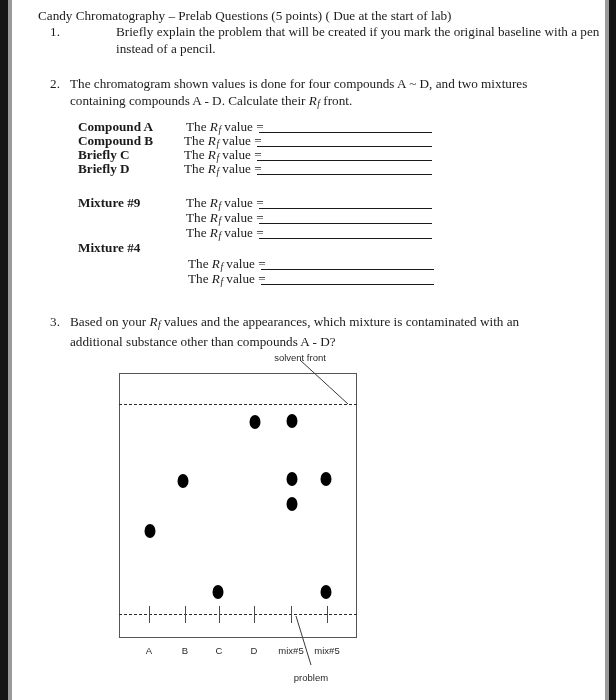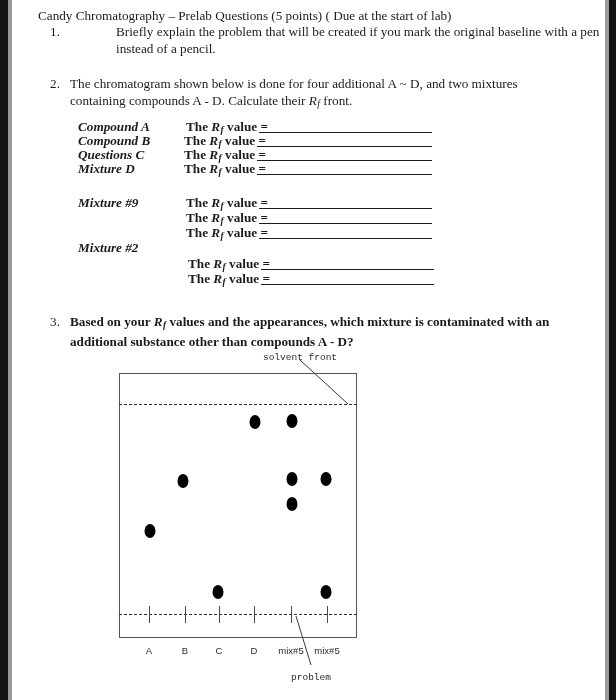--- a/index.html
+++ b/index.html
@@ -69,21 +69,21 @@
   #q1 { left: 0; top: 24px; }
   #q1 .q-num  { left: 46px; width: 14px; top: 0; }
   #q1 .q-body { left: 70px; top: 0; width: 510px; margin-left: 46px; }
 
   #q2 { left: 0; top: 76px; }
   #q2 .q-num  { left: 46px; width: 14px; top: 0; }
   #q2 .q-body { left: 70px; top: 0; width: 500px; }
 
   #q3 { left: 0; top: 314px; }
   #q3 .q-num  { left: 46px; width: 14px; top: 0; }
-  #q3 .q-body { left: 70px; top: 0; width: 500px; font-weight: bold; }
+  #q3 .q-body { left: 70px; top: 0; width: 500px; }
 
   .rf {
     font-style: italic;
     white-space: nowrap;
   }
   .rf sub {
     font-style: italic;
     font-size: 0.72em;
     vertical-align: -0.22em;
     margin-left: 0.5px;
@@ -100,25 +100,23 @@
     position: absolute;
     height: 17px;
     font-size: 13.2px;
     line-height: 17px;
     white-space: nowrap;
   }
   .ans-label {
     position: absolute;
     left: 78px;
     font-weight: bold;
-    font-style: italic;
   }
   .ans-text {
     position: absolute;
-    font-weight: bold;
   }
   .ans-blank {
     position: absolute;
     height: 0;
     border-bottom: 1.6px solid #1b1b1b;
     bottom: 2px;
   }
 
   
   .chroma {
@@ -160,21 +158,21 @@
   .lane-label {
     position: absolute;
     font-family: "Liberation Sans", "DejaVu Sans", sans-serif;
     font-size: 9.5px;
     color: #2a2a2a;
     transform: translateX(-50%);
     white-space: nowrap;
   }
   .anno-label {
     position: absolute;
-    font-family: Liberation Mono, monospace;
+    font-family: Liberation Sans, sans-serif;
     font-size: 9.5px;
     color: #2a2a2a;
     transform: translateX(-50%);
     white-space: nowrap;
   }
   .leader {
     position: absolute;
     overflow: visible;
   }
 </style>
@@ -190,59 +188,59 @@
 
   <div class="doc-title">Candy Chromatography – Prelab Questions (5 points) ( Due at the start of lab)</div>
 
   <div class="q-item" id="q1">
     <span class="q-num">1.</span>
     <span class="q-body">Briefly explain the problem that will be created if you mark the original baseline with a pen instead of a pencil.</span>
   </div>
 
   <div class="q-item" id="q2">
     <span class="q-num">2.</span>
-    <span class="q-body"><span>The chromatogram shown below is done for four additional A ~ D, and two mixtures containing compounds A - D.  Calculate their </span><span class="rf"><span>R</span><sub>f</sub></span><span> front.</span></span>
+    <span class="q-body"><span>The chromatogram shown values is done for four compounds A ~ D, and two mixtures containing compounds A - D.  Calculate their </span><span class="rf"><span>R</span><sub>f</sub></span><span> front.</span></span>
   </div>
 
   <div class="answers">
       <div class="ans-row" style="top: 0px; left: 0px; width: 616px;">
         <span class="ans-label">Compound A</span>
         <span class="ans-text" style="left: 186px;">The <span class="rf">R<sub>f</sub></span> value = </span>
         <span class="ans-blank" style="left: 259px; width: 173px;"></span>
       </div>
       <div class="ans-row" style="top: 14px; left: 0px; width: 616px;">
         <span class="ans-label">Compound B</span>
         <span class="ans-text" style="left: 184px;">The <span class="rf">R<sub>f</sub></span> value = </span>
         <span class="ans-blank" style="left: 257px; width: 175px;"></span>
       </div>
       <div class="ans-row" style="top: 28px; left: 0px; width: 616px;">
-        <span class="ans-label">Questions C</span>
+        <span class="ans-label">Briefly C</span>
         <span class="ans-text" style="left: 184px;">The <span class="rf">R<sub>f</sub></span> value = </span>
         <span class="ans-blank" style="left: 257px; width: 175px;"></span>
       </div>
       <div class="ans-row" style="top: 42px; left: 0px; width: 616px;">
-        <span class="ans-label">Mixture D</span>
+        <span class="ans-label">Briefly D</span>
         <span class="ans-text" style="left: 184px;">The <span class="rf">R<sub>f</sub></span> value = </span>
         <span class="ans-blank" style="left: 257px; width: 175px;"></span>
       </div>
       <div class="ans-row" style="top: 76px; left: 0px; width: 616px;">
         <span class="ans-label">Mixture #9</span>
         <span class="ans-text" style="left: 186px;">The <span class="rf">R<sub>f</sub></span> value = </span>
         <span class="ans-blank" style="left: 259px; width: 173px;"></span>
       </div>
       <div class="ans-row" style="top: 91px; left: 0px; width: 616px;">
         <span class="ans-text" style="left: 186px;">The <span class="rf">R<sub>f</sub></span> value = </span>
         <span class="ans-blank" style="left: 259px; width: 173px;"></span>
       </div>
       <div class="ans-row" style="top: 106px; left: 0px; width: 616px;">
         <span class="ans-text" style="left: 186px;">The <span class="rf">R<sub>f</sub></span> value = </span>
         <span class="ans-blank" style="left: 259px; width: 173px;"></span>
       </div>
       <div class="ans-row" style="top: 121px; left: 0px; width: 616px;">
-        <span class="ans-label">Mixture #2</span>
+        <span class="ans-label">Mixture #4</span>
       </div>
       <div class="ans-row" style="top: 137px; left: 0px; width: 616px;">
         <span class="ans-text" style="left: 188px;">The <span class="rf">R<sub>f</sub></span> value = </span>
         <span class="ans-blank" style="left: 261px; width: 173px;"></span>
       </div>
       <div class="ans-row" style="top: 152px; left: 0px; width: 616px;">
         <span class="ans-text" style="left: 188px;">The <span class="rf">R<sub>f</sub></span> value = </span>
         <span class="ans-blank" style="left: 261px; width: 173px;"></span>
       </div>
     </div>

